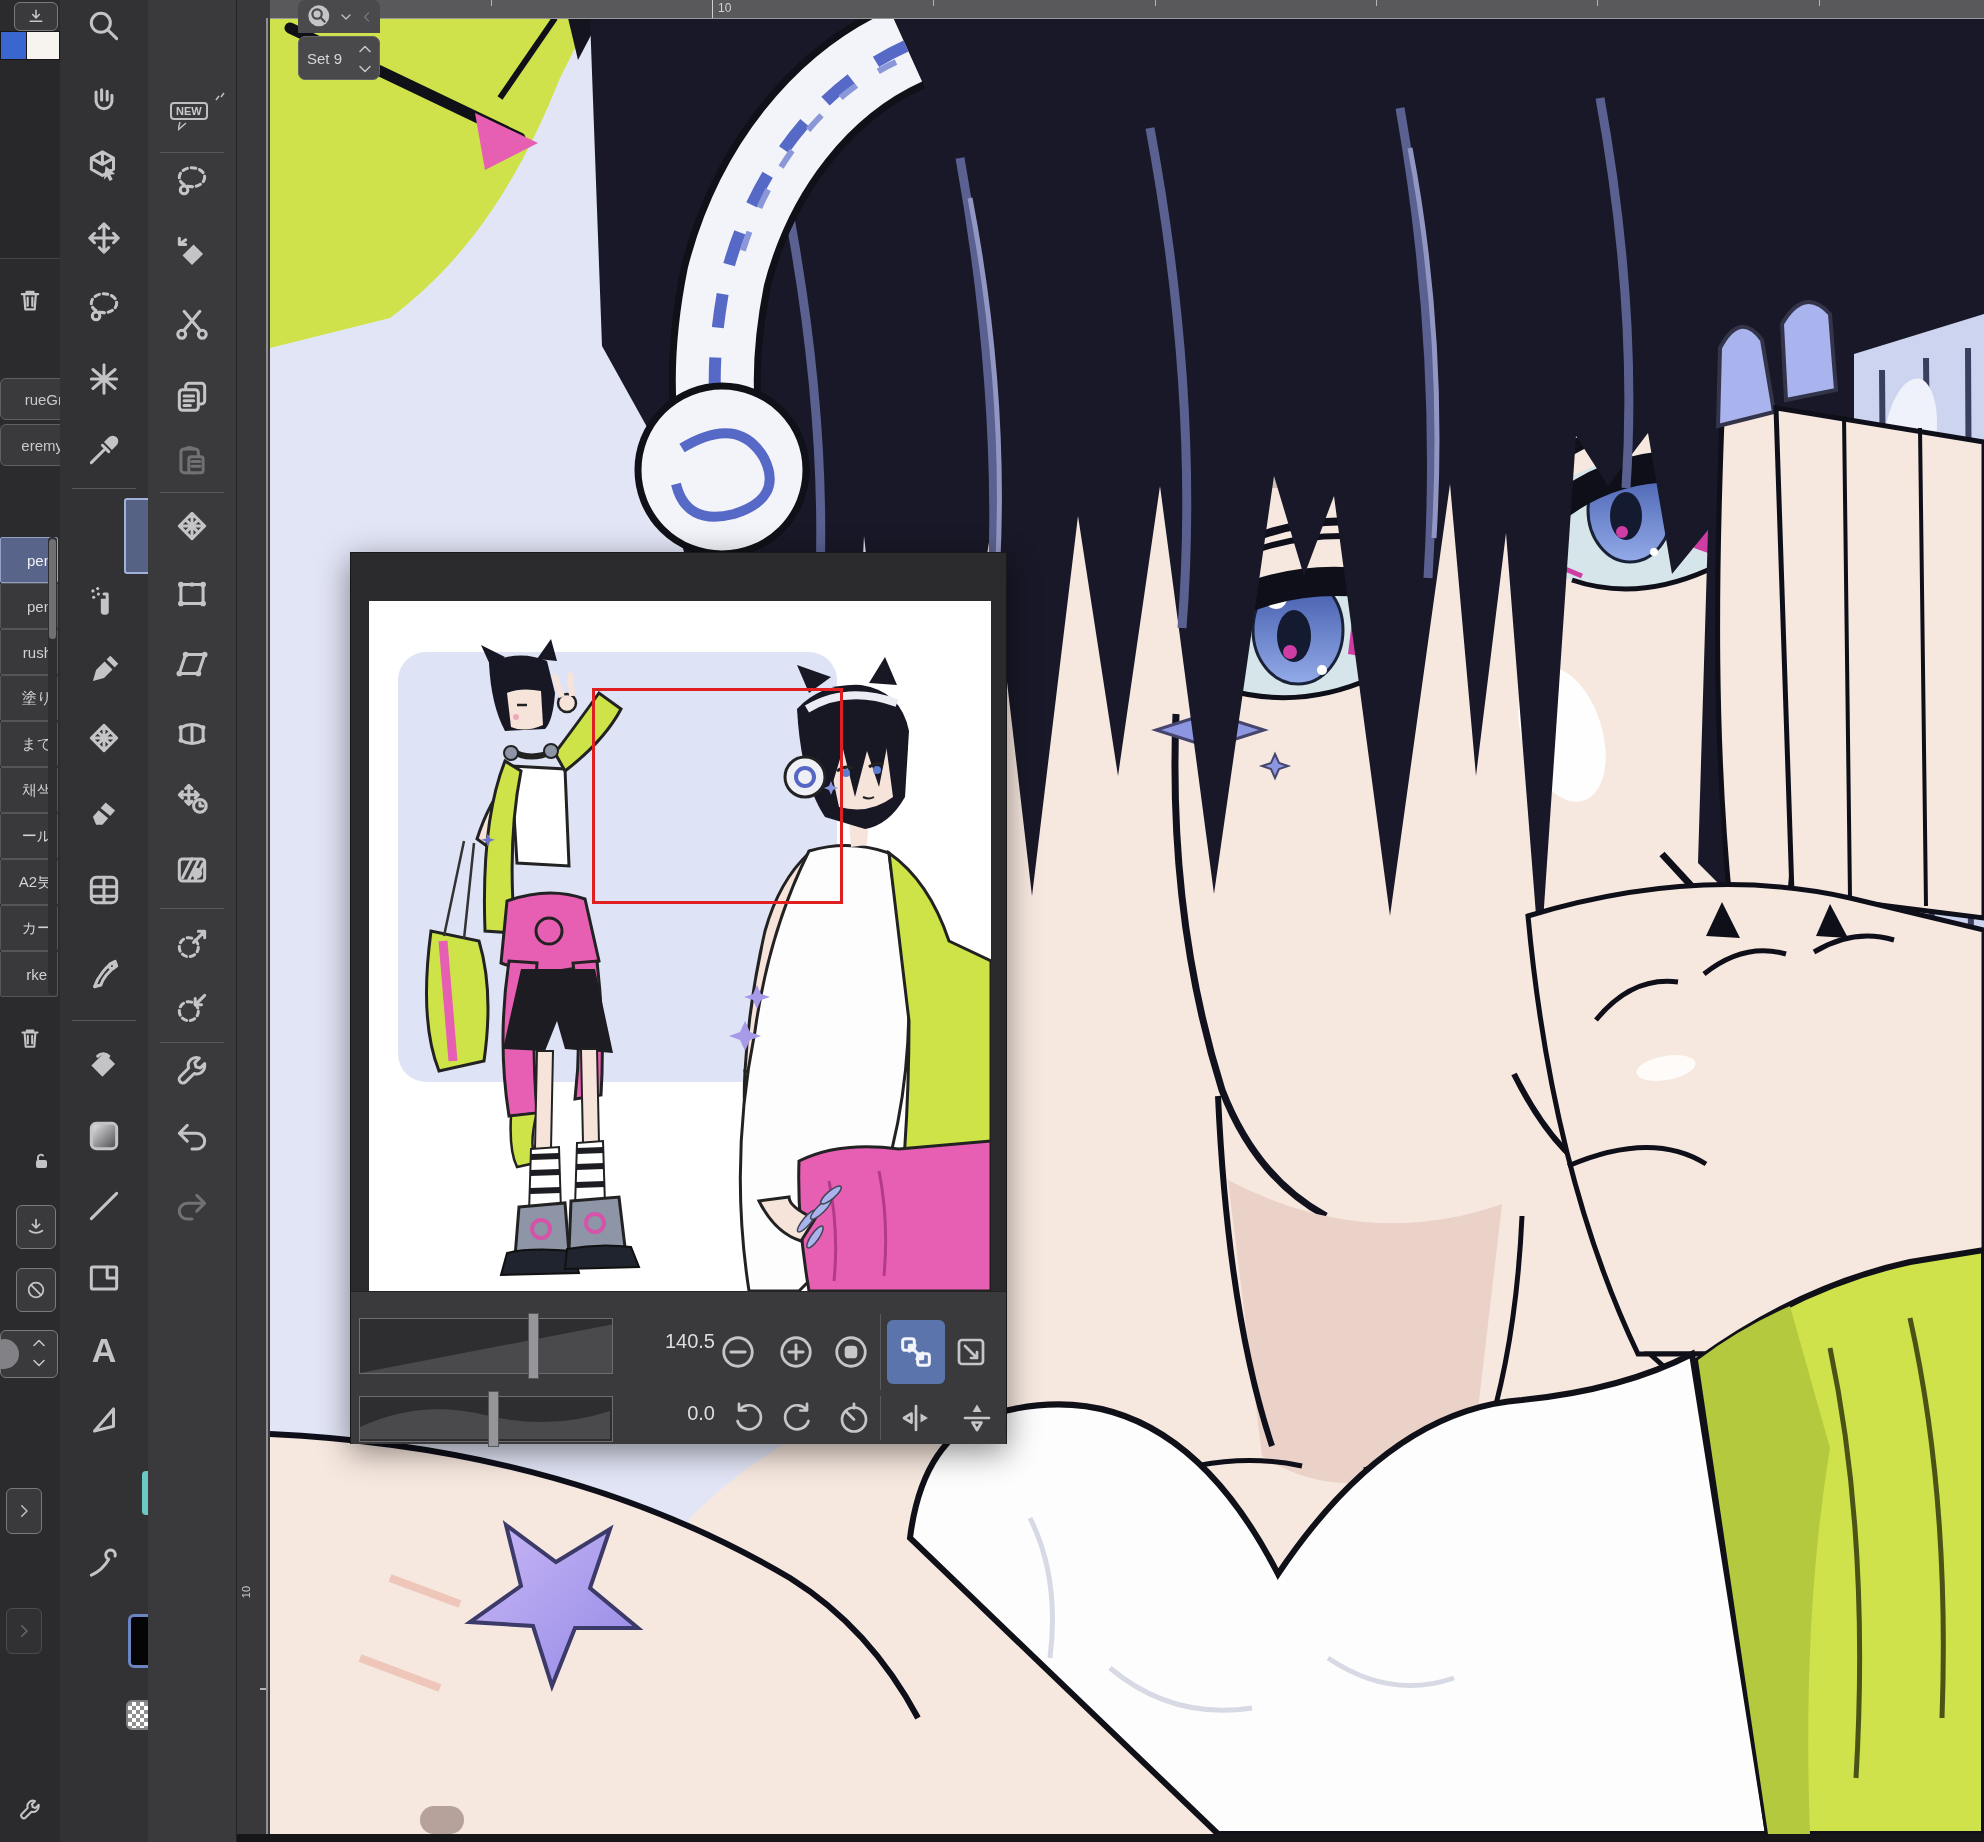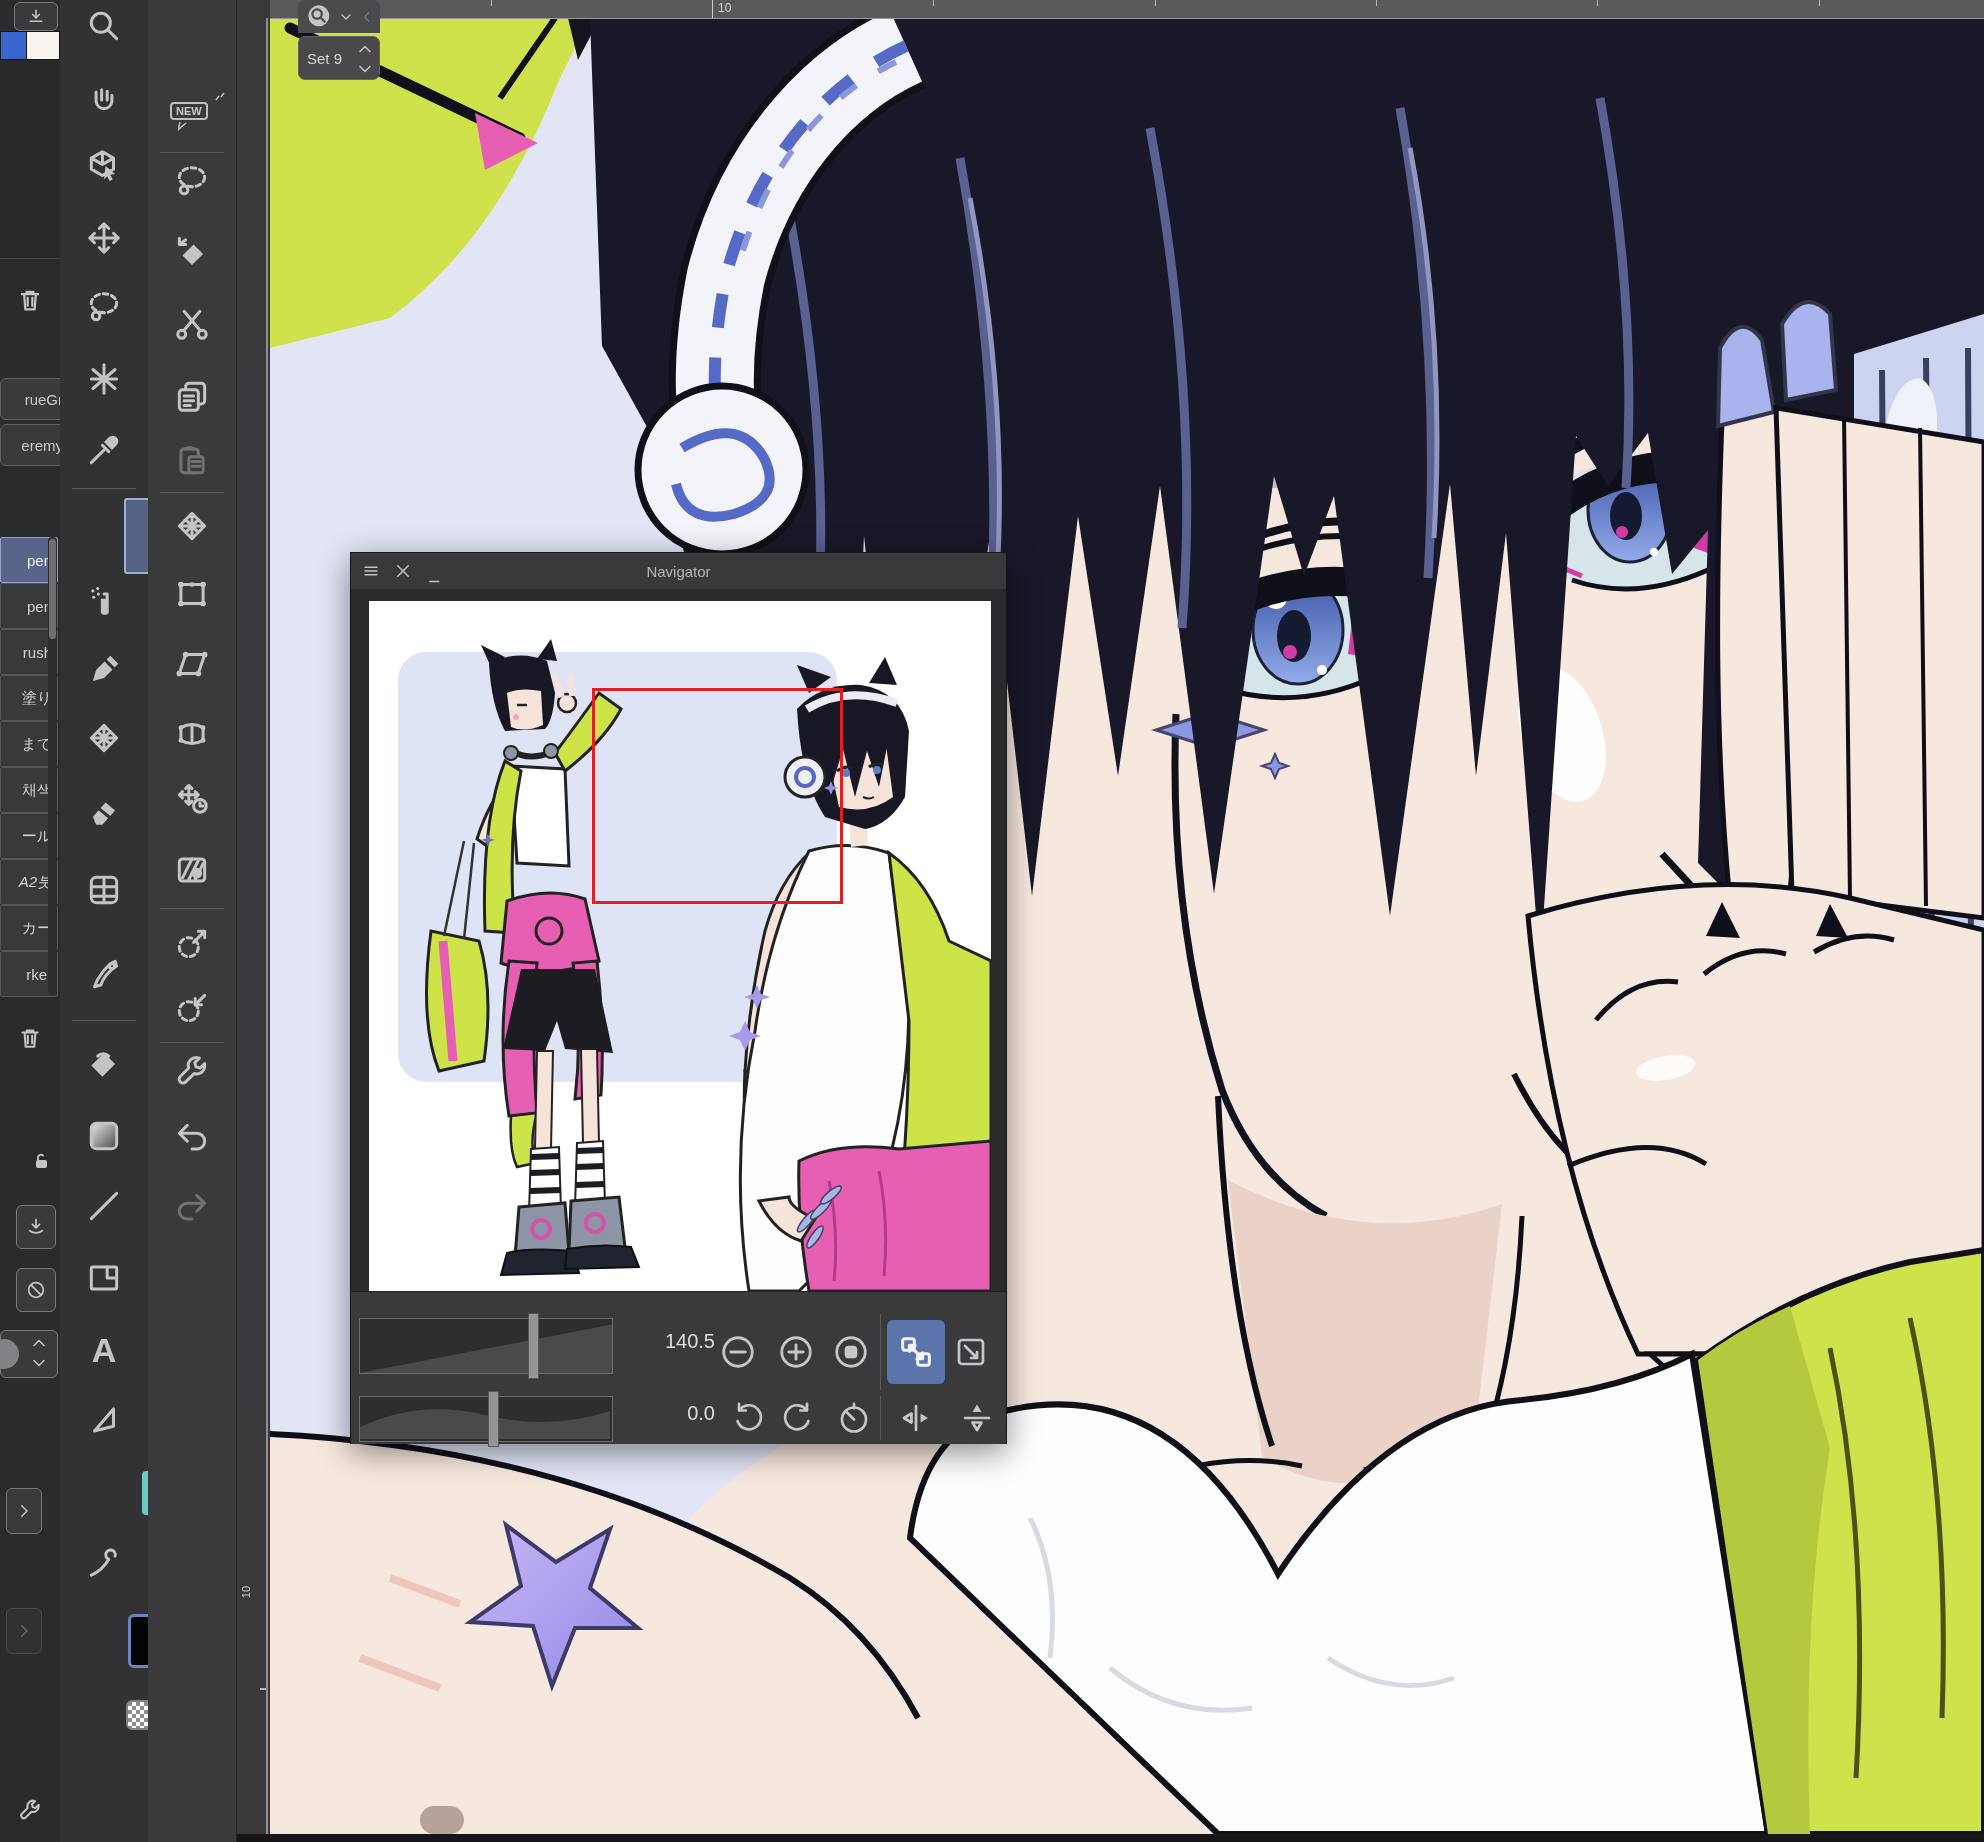--- a/index.html
+++ b/index.html
@@ -238,21 +238,21 @@
       </div>
     <div class="sub-item abs" style="left:0;top:721px;width:46px;height:44px;">
         <span>まで</span>
       </div>
     <div class="sub-item abs" style="left:0;top:767px;width:46px;height:44px;">
         <span>채색</span>
       </div>
     <div class="sub-item abs" style="left:0;top:813px;width:46px;height:44px;">
         <span>ール</span>
       </div>
-    <div class="sub-item abs" style="left:0;top:859px;width:46px;height:44px;font-style:italic;">
+    <div class="sub-item abs" style="left:0;top:859px;width:46px;height:44px;">
         <span>A2붓</span>
       </div>
     <div class="sub-item abs" style="left:0;top:905px;width:46px;height:44px;">
         <span>カー</span>
       </div>
     <div class="sub-item abs" style="left:0;top:951px;width:46px;height:44px;">
         <span>rker</span>
       </div>
     <div class="abs" style="left:48px;top:537px;width:9px;height:458px;background:#2e2e30;border-radius:4px;">
       <div class="abs" style="left:1px;top:2px;width:7px;height:100px;background:#707074;border-radius:4px;"></div>
@@ -685,38 +685,20 @@
     <div class="toolbtn dim" style="top:1184px;">
         <span class="icon">
           <svg width="38" height="38" viewBox="0 0 24 24">
             <path d="M20 9H9a5 5 0 0 0 0 10h3M20 9l-5-5M20 9l-5 5"></path>
           </svg>
         </span>
       </div>
   </div>
 
   <div id="nav" class="abs">
-    <div id="navtitle" class="abs">
-      <span class="icon navtbicon" style="left:10px;">
-          <svg width="18" height="18" viewBox="0 0 24 24">
-            <path d="M4 7h16M4 12h16M4 17h16"></path>
-          </svg>
-        </span>
-      <span class="icon navtbicon" style="left:42px;">
-          <svg width="18" height="18" viewBox="0 0 24 24">
-            <path d="M5 5l14 14M19 5 5 19"></path>
-          </svg>
-        </span>
-      <span class="icon navtbicon" style="left:74px;top:14px;">
-          <svg width="18" height="18" viewBox="0 0 24 24">
-            <path d="M5 18h12"></path>
-          </svg>
-        </span>
-      <span>Navigator</span>
-    </div>
     <div id="navthumb" class="abs">
       <svg width="622" height="690" viewBox="0 0 622 690">
         <rect width="622" height="690" fill="#ffffff"></rect>
         <rect x="29" y="51" width="439" height="430" rx="28" fill="#dfe3f6"></rect>
 
         <path d="M62,330 Q50,420 70,470 L115,460 Q125,390 110,340 Z" fill="#cde348" stroke="#222" stroke-width="3"></path>
         <path d="M74,340 L84,460" stroke="#e75fb3" stroke-width="9"></path>
         <path d="M95,240 75,335 M105,242 95,338" stroke="#333" stroke-width="2.5" fill="none"></path>
         <path d="M142,175 Q120,200 108,238 L122,248 Q136,215 154,192 Z" fill="#f6e3da" stroke="#222" stroke-width="3"></path>
         <path d="M142,165 L196,168 L200,265 L148,262 Z" fill="#fff" stroke="#222" stroke-width="3"></path>

